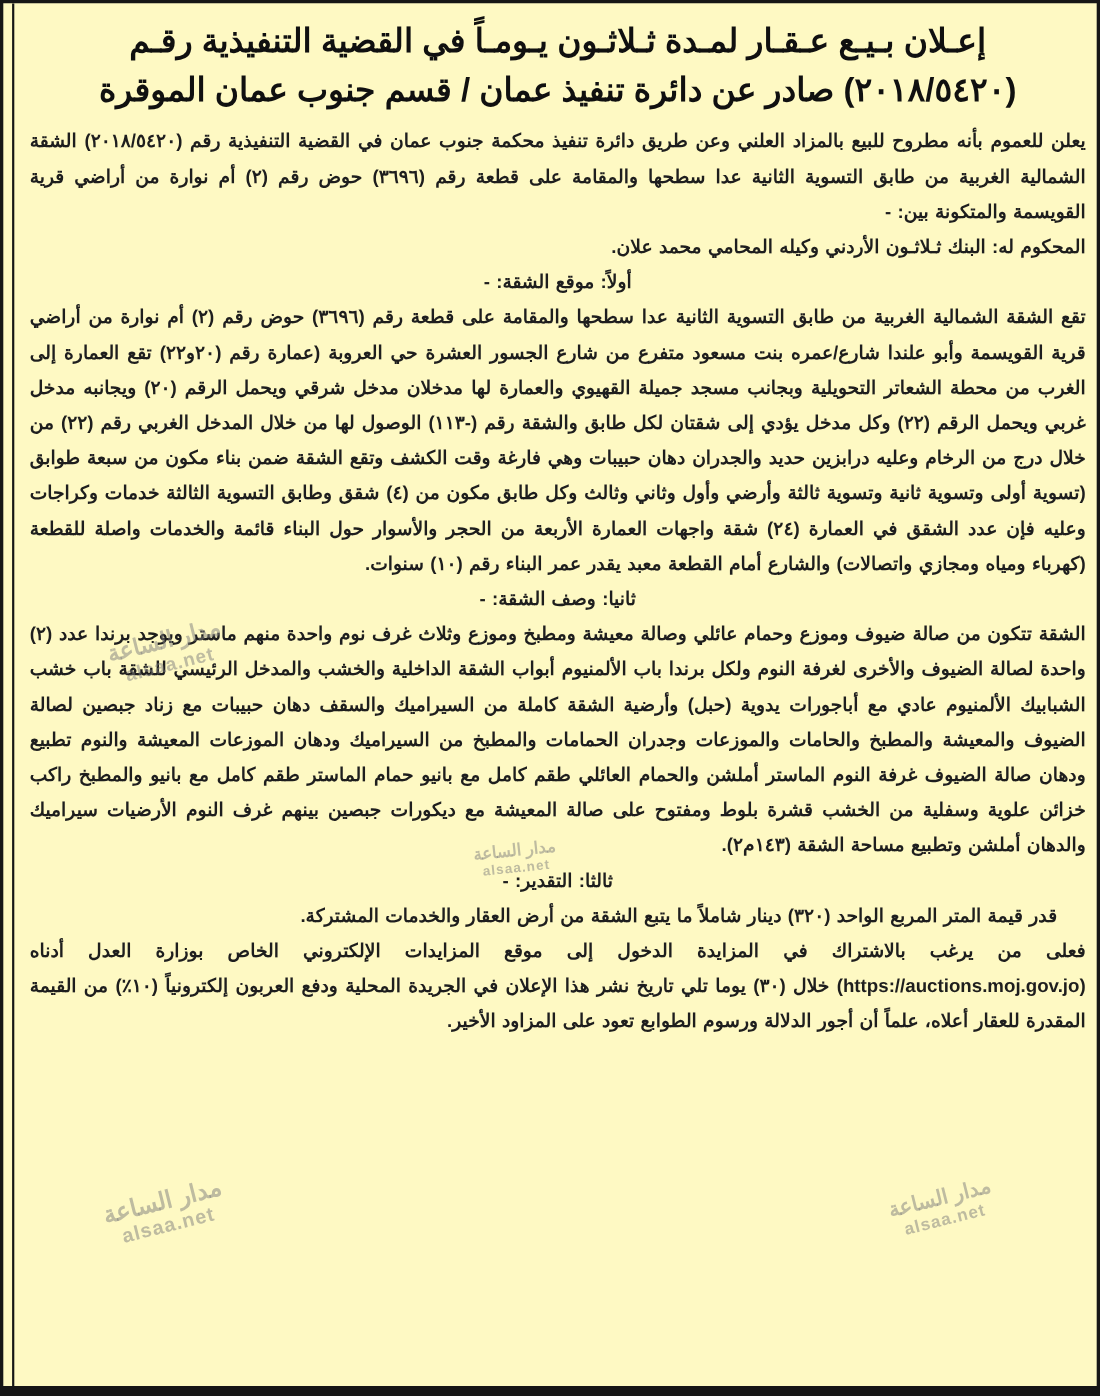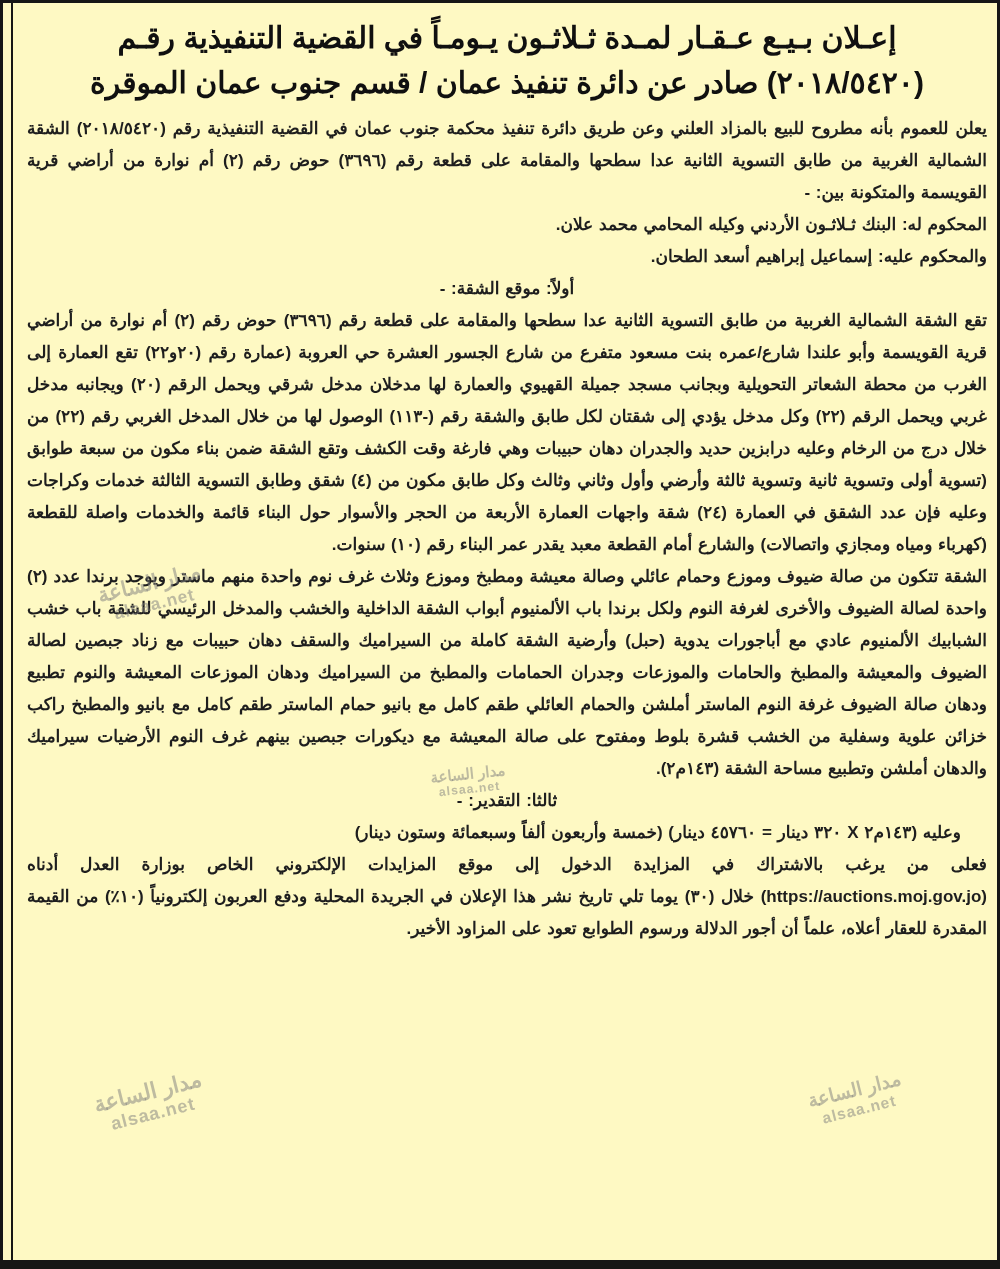--- a/index.html
+++ b/index.html
@@ -77,29 +77,29 @@
 
   <div class="content">
     <div class="title">
       <div class="title-line">إعـلان بـيـع عـقـار لمـدة ثـلاثـون يـومـاً في القضية التنفيذية رقـم</div>
       <div class="title-line">(٢٠١٨/٥٤٢٠) صادر عن دائرة تنفيذ عمان / قسم جنوب عمان الموقرة</div>
     </div>
 
     <p class="para">يعلن للعموم بأنه مطروح للبيع بالمزاد العلني وعن طريق دائرة تنفيذ محكمة جنوب عمان في القضية التنفيذية رقم (٢٠١٨/٥٤٢٠) الشقة الشمالية الغربية من طابق التسوية الثانية عدا سطحها والمقامة على قطعة رقم (٣٦٩٦) حوض رقم (٢) أم نوارة من أراضي قرية القويسمة والمتكونة بين: -</p>
 
     <p class="para">المحكوم له: البنك ثـلاثـون الأردني وكيله المحامي محمد علان.</p>
-    <p class="para">والمحكوم عليه: إسماعيل إبراهيم أسعد الطحان.</p>
 
     <p class="para heading">أولاً: موقع الشقة: -</p>
     <p class="para">تقع الشقة الشمالية الغربية من طابق التسوية الثانية عدا سطحها والمقامة على قطعة رقم (٣٦٩٦) حوض رقم (٢) أم نوارة من أراضي قرية القويسمة وأبو علندا شارع/عمره بنت مسعود متفرع من شارع الجسور العشرة حي العروبة (عمارة رقم (٢٠و٢٢) تقع العمارة إلى الغرب من محطة الشعاتر التحويلية وبجانب مسجد جميلة القهيوي والعمارة لها مدخلان مدخل شرقي ويحمل الرقم (٢٠) ويجانبه مدخل غربي ويحمل الرقم (٢٢) وكل مدخل يؤدي إلى شقتان لكل طابق والشقة رقم (-١١٣) الوصول لها من خلال المدخل الغربي رقم (٢٢) من خلال درج من الرخام وعليه درابزين حديد والجدران دهان حبيبات وهي فارغة وقت الكشف وتقع الشقة ضمن بناء مكون من سبعة طوابق (تسوية أولى وتسوية ثانية وتسوية ثالثة وأرضي وأول وثاني وثالث وكل طابق مكون من (٤) شقق وطابق التسوية الثالثة خدمات وكراجات وعليه فإن عدد الشقق في العمارة (٢٤) شقة واجهات العمارة الأربعة من الحجر والأسوار حول البناء قائمة والخدمات واصلة للقطعة (كهرباء ومياه ومجازي واتصالات) والشارع أمام القطعة معبد يقدر عمر البناء رقم (١٠) سنوات.</p>
 
+    <p class="para heading">ثانيا: وصف الشقة: -</p>
     <p class="para">الشقة تتكون من صالة ضيوف وموزع وحمام عائلي وصالة معيشة ومطبخ وموزع وثلاث غرف نوم واحدة منهم ماستر ويوجد برندا عدد (٢) واحدة لصالة الضيوف والأخرى لغرفة النوم ولكل برندا باب الألمنيوم أبواب الشقة الداخلية والخشب والمدخل الرئيسي للشقة باب خشب الشبابيك الألمنيوم عادي مع أباجورات يدوية (حبل) وأرضية الشقة كاملة من السيراميك والسقف دهان حبيبات مع زناد جبصين لصالة الضيوف والمعيشة والمطبخ والحامات والموزعات وجدران الحمامات والمطبخ من السيراميك ودهان الموزعات المعيشة والنوم تطبيع ودهان صالة الضيوف غرفة النوم الماستر أملشن والحمام العائلي طقم كامل مع بانيو حمام الماستر طقم كامل مع بانيو والمطبخ راكب خزائن علوية وسفلية من الخشب قشرة بلوط ومفتوح على صالة المعيشة مع ديكورات جبصين بينهم غرف النوم الأرضيات سيراميك والدهان أملشن وتطبيع مساحة الشقة (١٤٣م٢).</p>
 
     <p class="para heading">ثالثا: التقدير: -</p>
-    <p class="para indent">وعليه (١٤٣م٢ X ٣٢٠ دينار = ٤٥٧٦٠ دينار) (خمسة وأربعون ألفاً وسبعمائة وستون دينار)</p>
+    <p class="para indent">قدر قيمة المتر المربع الواحد (٣٢٠) دينار شاملاً ما يتبع الشقة من أرض العقار والخدمات المشتركة.</p>
 
     <p class="para">فعلى من يرغب بالاشتراك في المزايدة الدخول إلى موقع المزايدات الإلكتروني الخاص بوزارة العدل أدناه (https://auctions.moj.gov.jo) خلال (٣٠) يوما تلي تاريخ نشر هذا الإعلان في الجريدة المحلية ودفع العربون إلكترونياً (١٠٪) من القيمة المقدرة للعقار أعلاه، علماً أن أجور الدلالة ورسوم الطوابع تعود على المزاود الأخير.</p>
 
   </div>
 
   <div class="wm wm1">
     <div>مدار الساعة</div>
     <div class="wm-site">alsaa.net</div>
   </div>
   <div class="wm wm2">

